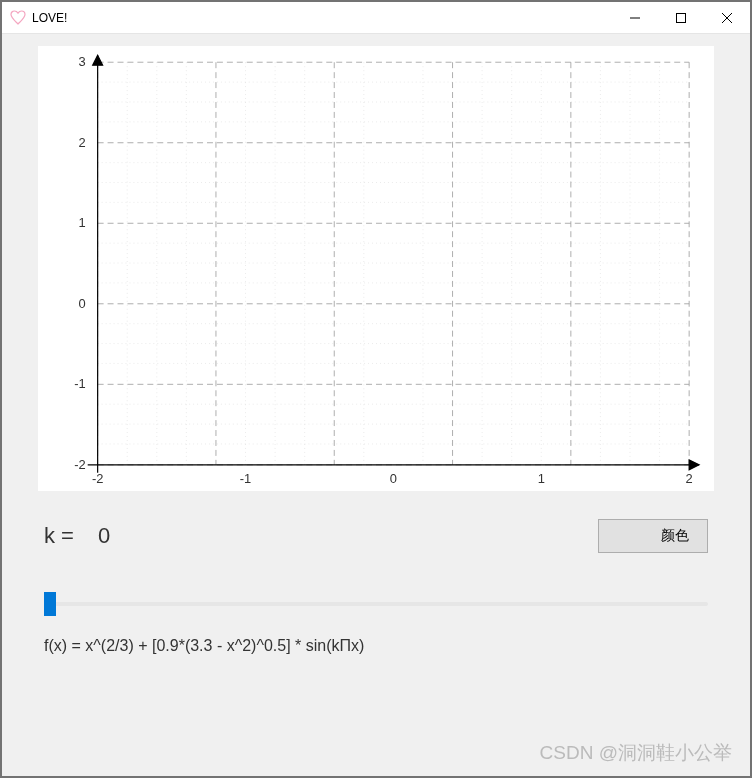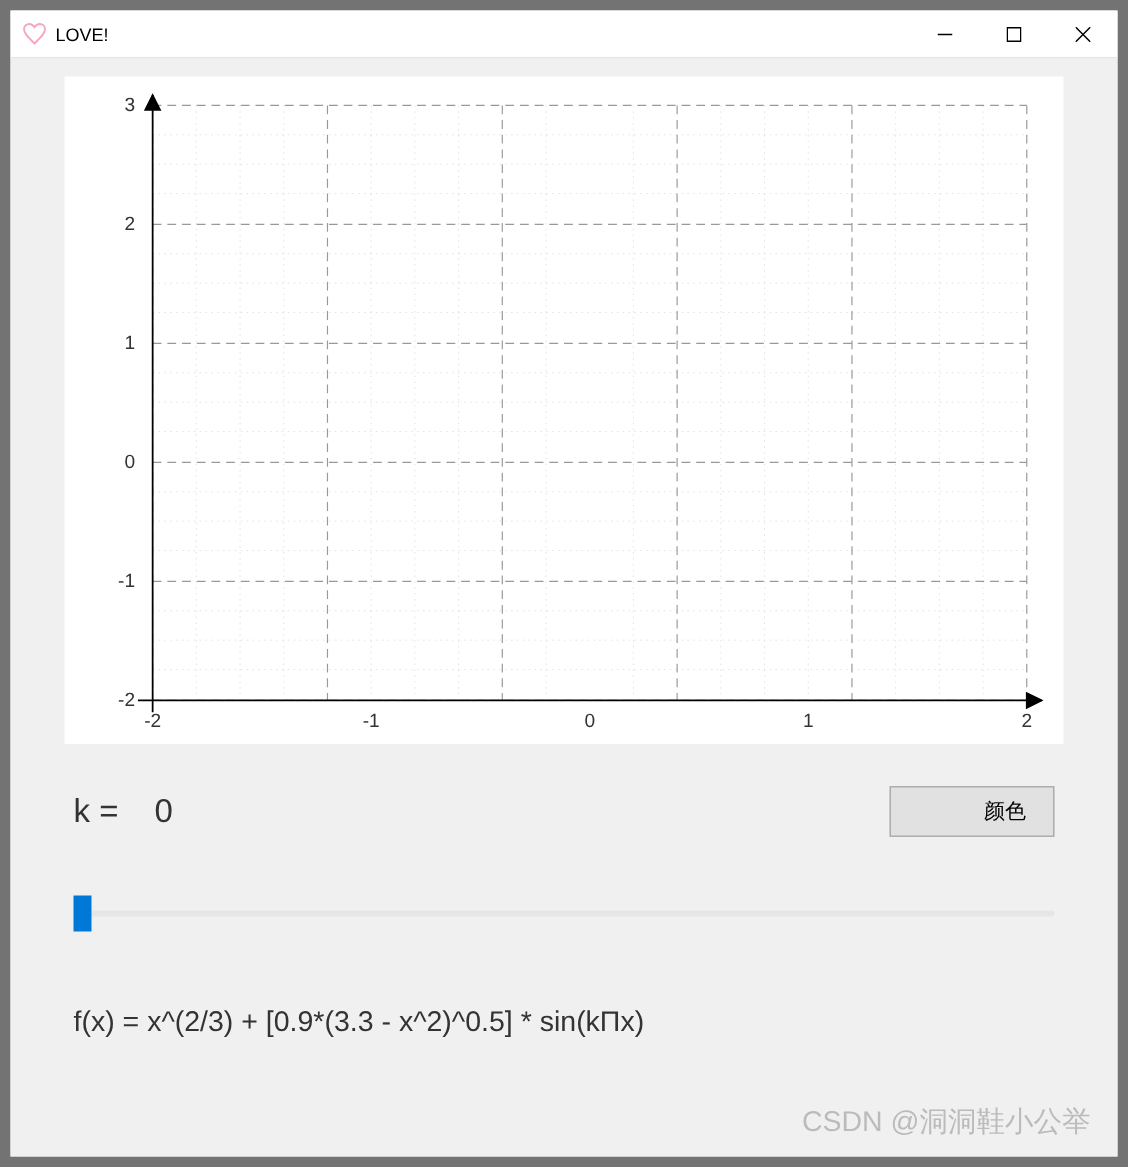--- a/index.html
+++ b/index.html
@@ -7,21 +7,21 @@
       font-family: "Microsoft YaHei", "Segoe UI", Arial, sans-serif;
       background: #fff;
       width: 752px;
       height: 778px;
       position: relative;
       overflow: hidden;
     }
     .window {
       width: 752px;
       height: 778px;
-      border: 7px solid #737373;
+      border: 2px solid #737373;
       background: #f0f0f0;
       display: flex;
       flex-direction: column;
     }
     .titlebar {
       height: 32px;
       background: #fff;
       display: flex;
       align-items: center;
       padding-left: 8px;
@@ -124,23 +124,23 @@
     }
     .slider::-moz-range-thumb {
       width: 12px;
       height: 24px;
       background: #0078d7;
       border: none;
       border-radius: 0;
       cursor: pointer;
     }
     .formula {
-      margin-top: 48px;
+      margin-top: 20px;
       padding: 0 6px;
-      font-size: 19px;
+      font-size: 16px;
       color: #333;
     }
     .watermark {
       position: absolute;
       bottom: 10px;
       right: 18px;
       font-size: 19px;
       color: #bbb;
     }
     .tick-label { font-size: 13px; fill: #333; }

